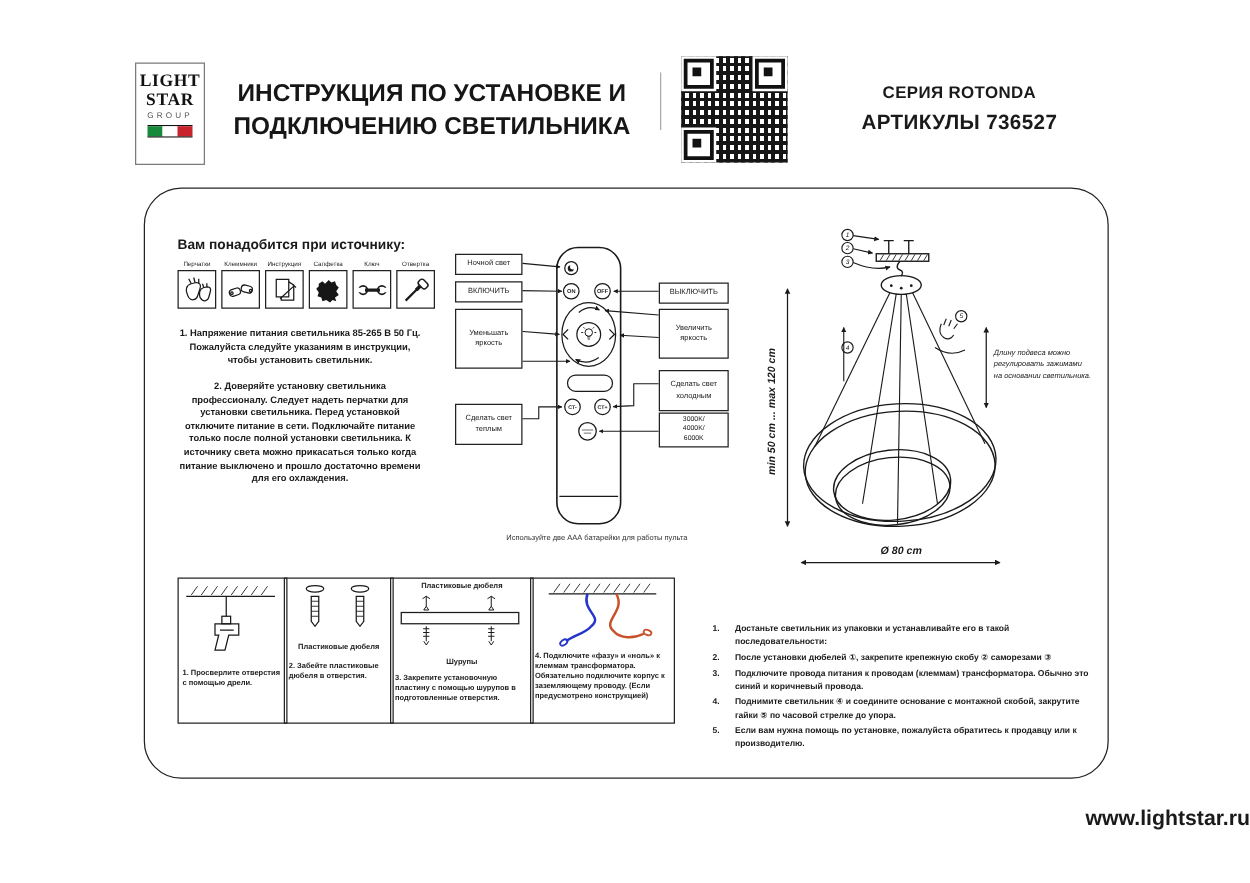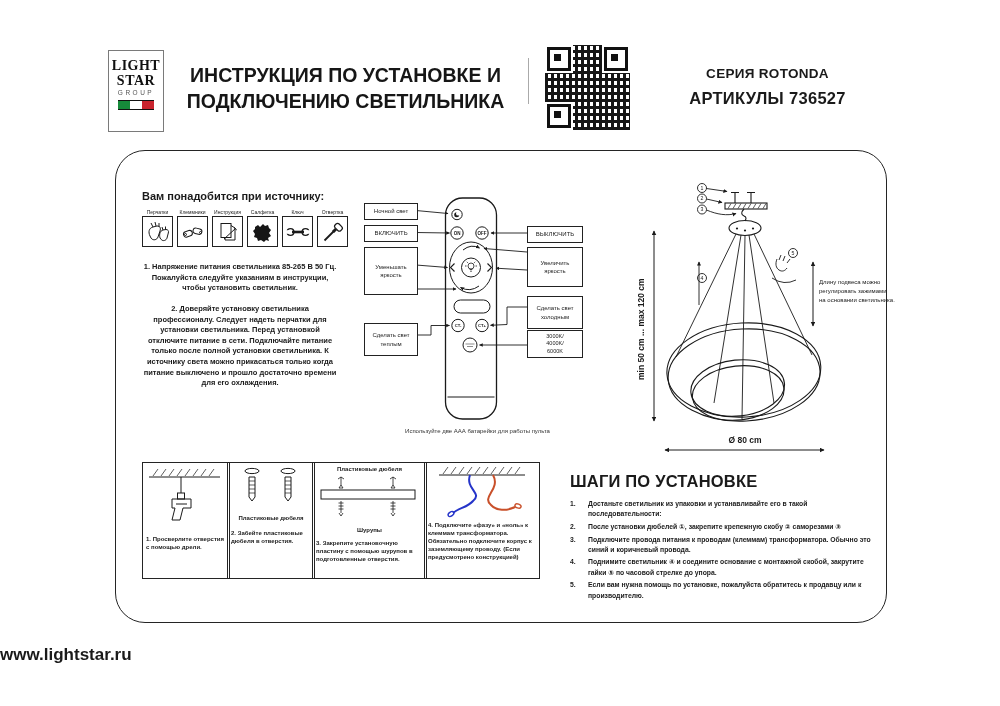--- a/index.html
+++ b/index.html
@@ -51,40 +51,40 @@
   .co-warm{left:4px;top:128px;width:52px;height:31px;}
   .co-off{left:167px;top:31px;width:54px;height:15px;}
   .co-bright{left:167px;top:52px;width:54px;height:38px;}
   .co-cold{left:167px;top:101px;width:54px;height:31px;}
   .co-temp{left:167px;top:135px;width:54px;height:26px;}
   .co-temp span{display:block;width:28px;font-size:5.5px;}
   .co-dim span,.co-warm span,.co-bright span,.co-cold span{display:block;width:40px;}
   .remote-caption{left:355px;top:428px;width:245px;text-align:center;font-size:6px;color:#333;}
 
   
-  .lamp-wrap{left:632px;top:165px;width:290px;height:300px;}
+  .lamp-wrap{left:608px;top:165px;width:290px;height:300px;font-style:italic;}
 
   
   .step-box{top:462px;height:115px;border:1.5px solid #242424;}
   .sb1{left:142px;width:86px;}
   .sb2{left:227px;width:86px;}
   .sb3{left:312px;width:113px;}
   .sb4{left:424px;width:114px;}
   .sb-caption{position:absolute;left:3px;right:2px;font-size:6px;font-weight:600;line-height:1.35;color:#222;}
   .sb-label{position:absolute;left:0;right:0;text-align:center;font-size:6px;font-weight:bold;color:#222;}
 
   
   .install-heading{left:570px;top:472px;font-size:16.5px;font-weight:bold;letter-spacing:.2px;}
   .install-steps{left:570px;top:499px;width:305px;}
   .istep{display:flex;margin-bottom:2.5px;}
   .istep .num{width:18px;font-size:6.8px;font-weight:bold;line-height:1.5;}
   .istep .txt{flex:1;font-size:6.8px;font-weight:600;line-height:1.5;}
 
   
-  .footer{left:0;top:645px;width:1000px;text-align:left;font-size:17px;font-weight:bold;}
+  .footer{left:0;top:645px;width:1000px;text-align:right;font-size:17px;font-weight:bold;}
 
   svg .ln{stroke:#1a1a1a;fill:none;}
   svg text{fill:#1a1a1a;}
 </style>
 </head>
 <body>
 
 <div id="canvas">
 
   <div class="abs logo-box">
@@ -425,21 +425,20 @@
         <path stroke-width="0.7" d="M18,11 l5,-7 M26,11 l5,-7 M34,11 l5,-7 M42,11 l5,-7 M50,11 l5,-7 M58,11 l5,-7 M66,11 l5,-7 M74,11 l5,-7 M82,11 l5,-7 M90,11 l5,-7"></path>
       </g>
       <path fill="none" stroke="#2534c9" stroke-width="2" d="M45,12 C40,26 58,30 48,38 C43,44 34,45 28,50"></path>
       <ellipse cx="26" cy="51" rx="3.2" ry="2" fill="none" stroke="#2534c9" stroke-width="1.4" transform="rotate(-35 26 51)"></ellipse>
       <path fill="none" stroke="#c9502a" stroke-width="2" d="M68,12 C76,26 56,34 66,42 C71,48 82,48 90,44"></path>
       <ellipse cx="93" cy="43" rx="3.2" ry="2" fill="none" stroke="#c9502a" stroke-width="1.4" transform="rotate(20 93 43)"></ellipse>
     </svg>
     <div class="sb-caption" style="top:58px">4. Подключите «фазу» и «ноль» к клеммам трансформатора. Обязательно подключите корпус к заземляющему проводу. (Если предусмотрено конструкцией)</div>
   </div>
 
-  <div class="abs install-heading">ШАГИ ПО УСТАНОВКЕ</div>
   <div class="abs install-steps">
     <div class="istep">
       <div class="num">1.</div>
       <div class="txt">Достаньте светильник из упаковки и устанавливайте его в такой последовательности:</div>
     </div>
     <div class="istep">
       <div class="num">2.</div>
       <div class="txt">После установки дюбелей ①, закрепите крепежную скобу ② саморезами ③</div>
     </div>
     <div class="istep">

